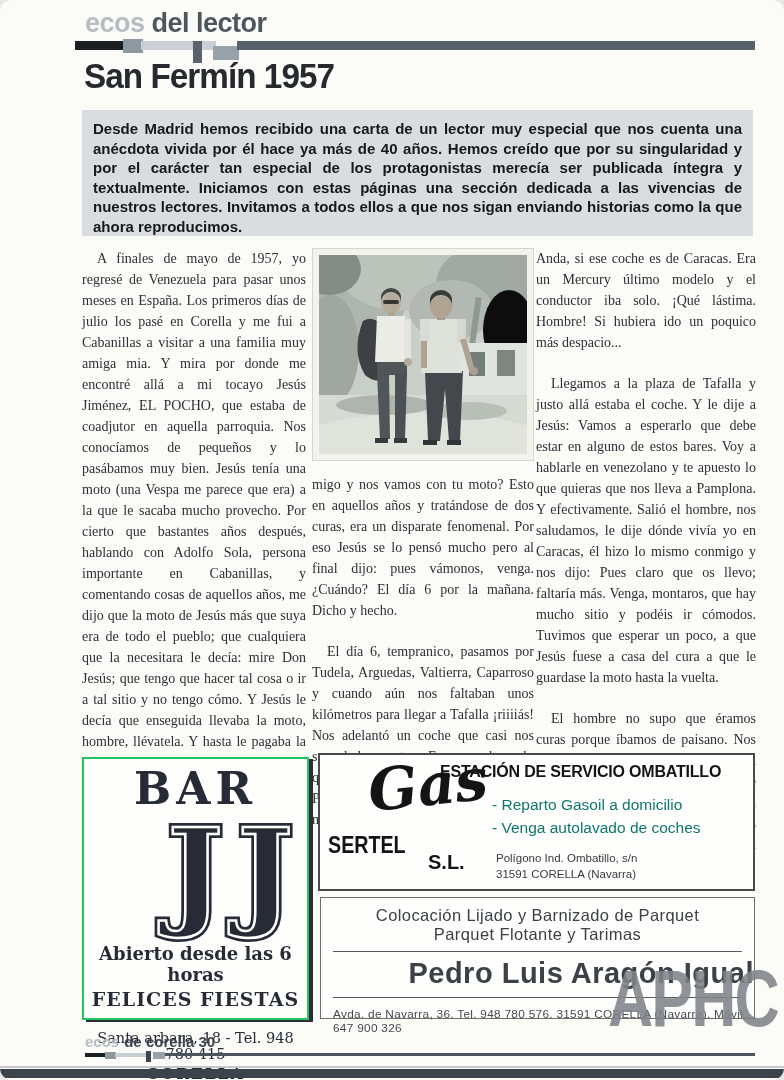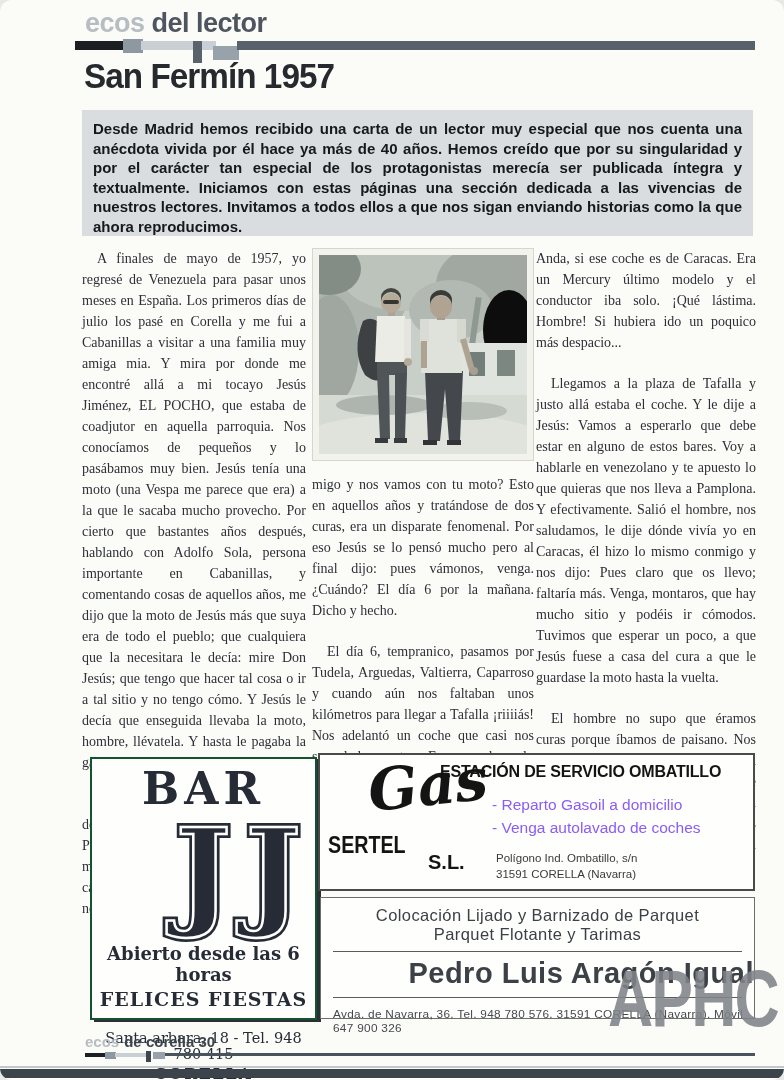--- a/index.html
+++ b/index.html
@@ -33,21 +33,21 @@
   .col p.indent{text-indent:15px;}
   #col1{left:82px;width:224px;height:512px;}
   #col2{left:312px;width:222px;height:512px;}
   #col3{left:536px;width:220px;height:512px;}
   .photo-frame{width:222px;height:213px;box-sizing:border-box;background:#f3f3ee;
                border:1px solid #d6d6cf;padding:6px;margin-bottom:13px;}
   .photo-frame svg{display:block;}
 
   
   .ad{position:absolute;background:#fefefc;box-sizing:border-box;}
-  #ad-barjj{left:90px;top:757px;width:227px;height:263px;border:2px solid #14532d;
+  #ad-barjj{left:82px;top:757px;width:227px;height:263px;border:2px solid #22c55e;
             box-shadow:4px 2px 0 0 #2a2e35;text-align:center;
             font-family:"DejaVu Serif","Liberation Serif",serif;color:#262b36;}
   .bar-word{font-size:44px;font-weight:bold;letter-spacing:5px;margin-top:6px;line-height:48px;}
   .jj-wrap{position:relative;height:122px;line-height:118px;text-align:right;}
   .jj-wrap span{position:absolute;left:0;right:0;top:0;font-size:118px;font-weight:bold;letter-spacing:14px;}
   .jj-back{color:#262b36;-webkit-text-stroke:8px #262b36;}
   .jj-front{color:#262b36;-webkit-text-stroke:2.5px #ffffff;}
   .bar-open{font-size:18px;font-weight:bold;margin-top:8px;}
   .bar-fiestas{font-size:19px;font-weight:bold;letter-spacing:1px;margin-top:3px;}
   .bar-addr{font-size:14.5px;font-weight:normal;margin-top:20px;}
@@ -55,21 +55,21 @@
 
   #ad-sertel{left:318px;top:753px;width:437px;height:138px;border:2px solid #4a4a4a;}
   .sertel-logo{position:absolute;left:6px;top:4px;width:150px;height:128px;color:#141414;}
   .sertel-gas{position:absolute;left:42px;top:-8px;font-family:"DejaVu Serif",serif;font-style:italic;
               font-weight:bold;font-size:58px;transform:rotate(-6deg);}
   .sertel-name{position:absolute;left:2px;top:72px;font-size:24px;font-weight:bold;
                transform:scaleX(0.82);transform-origin:left;letter-spacing:0;}
   .sertel-sl{position:absolute;left:102px;top:92px;font-size:20px;font-weight:bold;}
   .sertel-right{position:absolute;left:120px;top:8px;width:307px;color:#141414;}
   .sertel-title{font-size:16px;font-weight:bold;letter-spacing:-0.2px;}
-  .sertel-bullets{margin-top:12px;margin-left:52px;font-size:15.5px;line-height:23px;color:#8b5cf6;}
+  .sertel-bullets{margin-top:12px;margin-left:52px;font-size:15.5px;line-height:23px;color:#0f766e;}
   .sertel-addr{margin-top:11px;margin-left:56px;font-size:11.5px;line-height:16px;color:#3a3a3a;}
 
   #ad-parquet{left:320px;top:897px;width:435px;height:122px;border:1px solid #6d6d6d;color:#3c4147;}
   .pq-l1{margin-top:8px;text-align:center;font-size:16.5px;letter-spacing:0.4px;}
   .pq-l2{text-align:center;font-size:16.5px;letter-spacing:0.4px;}
   .pq-rule{border:none;border-top:1px solid #5a5a5a;margin:7px 12px 0 12px;}
   .pq-name{text-align:right;font-size:29px;font-weight:bold;letter-spacing:0.5px;color:#3c4147;margin-top:5px;}
   .pq-addr{margin:9px 0 0 12px;font-size:11.8px;letter-spacing:0.3px;color:#45494f;}
 
   .watermark{position:absolute;left:608px;top:952px;font-size:68px;font-weight:bold;color:#808489;

